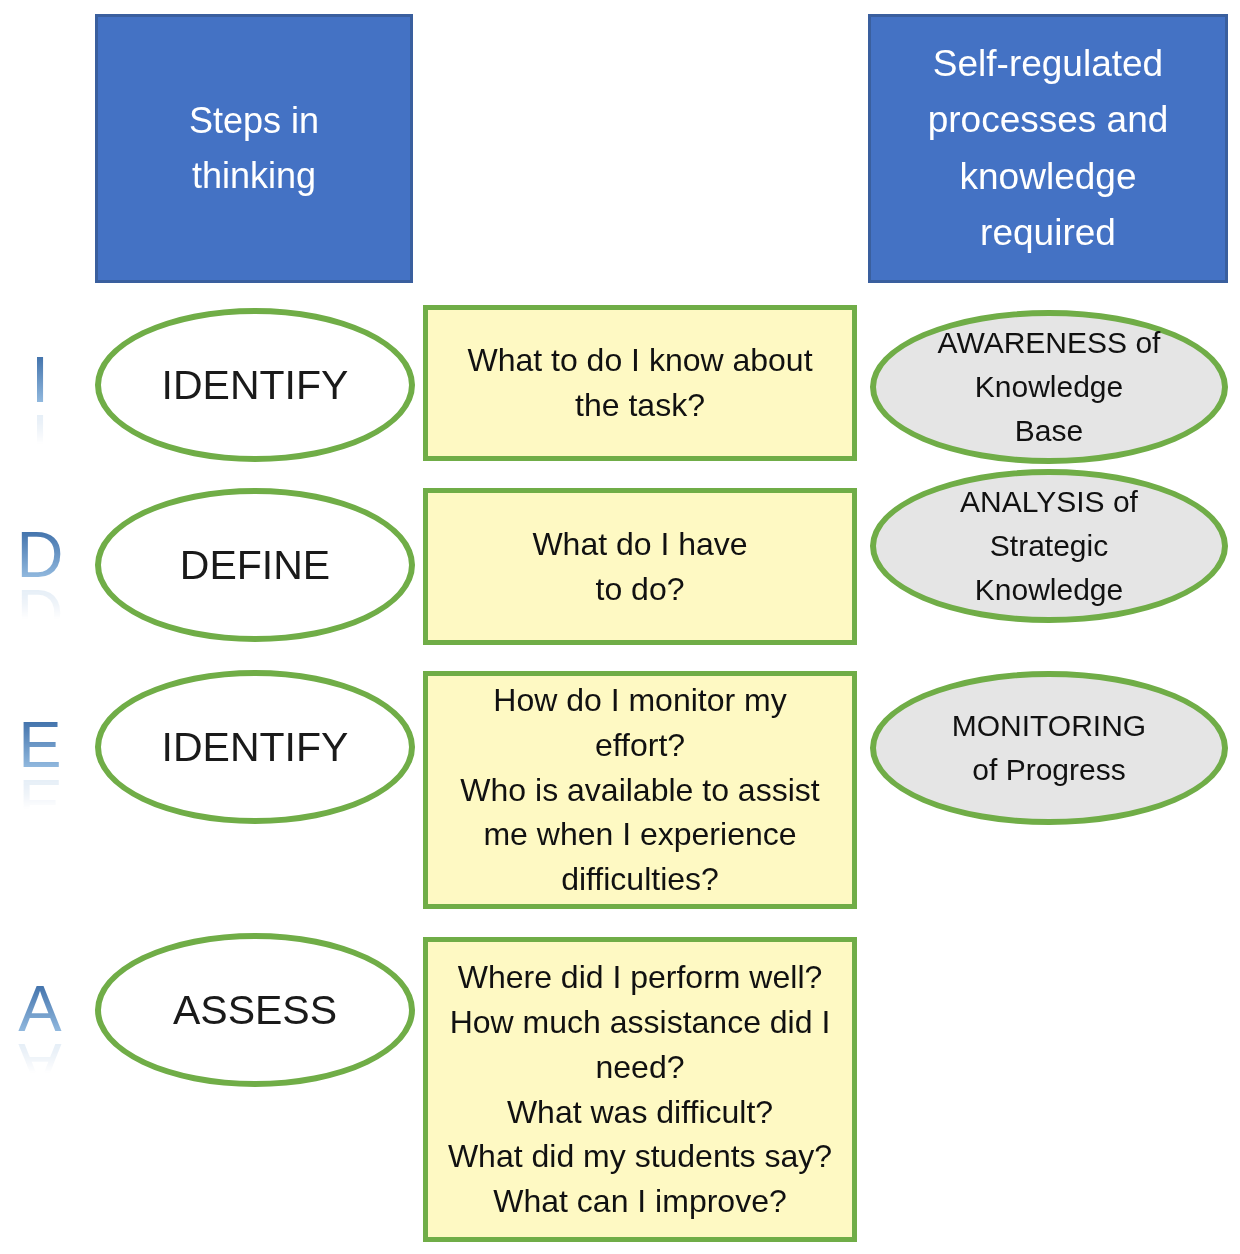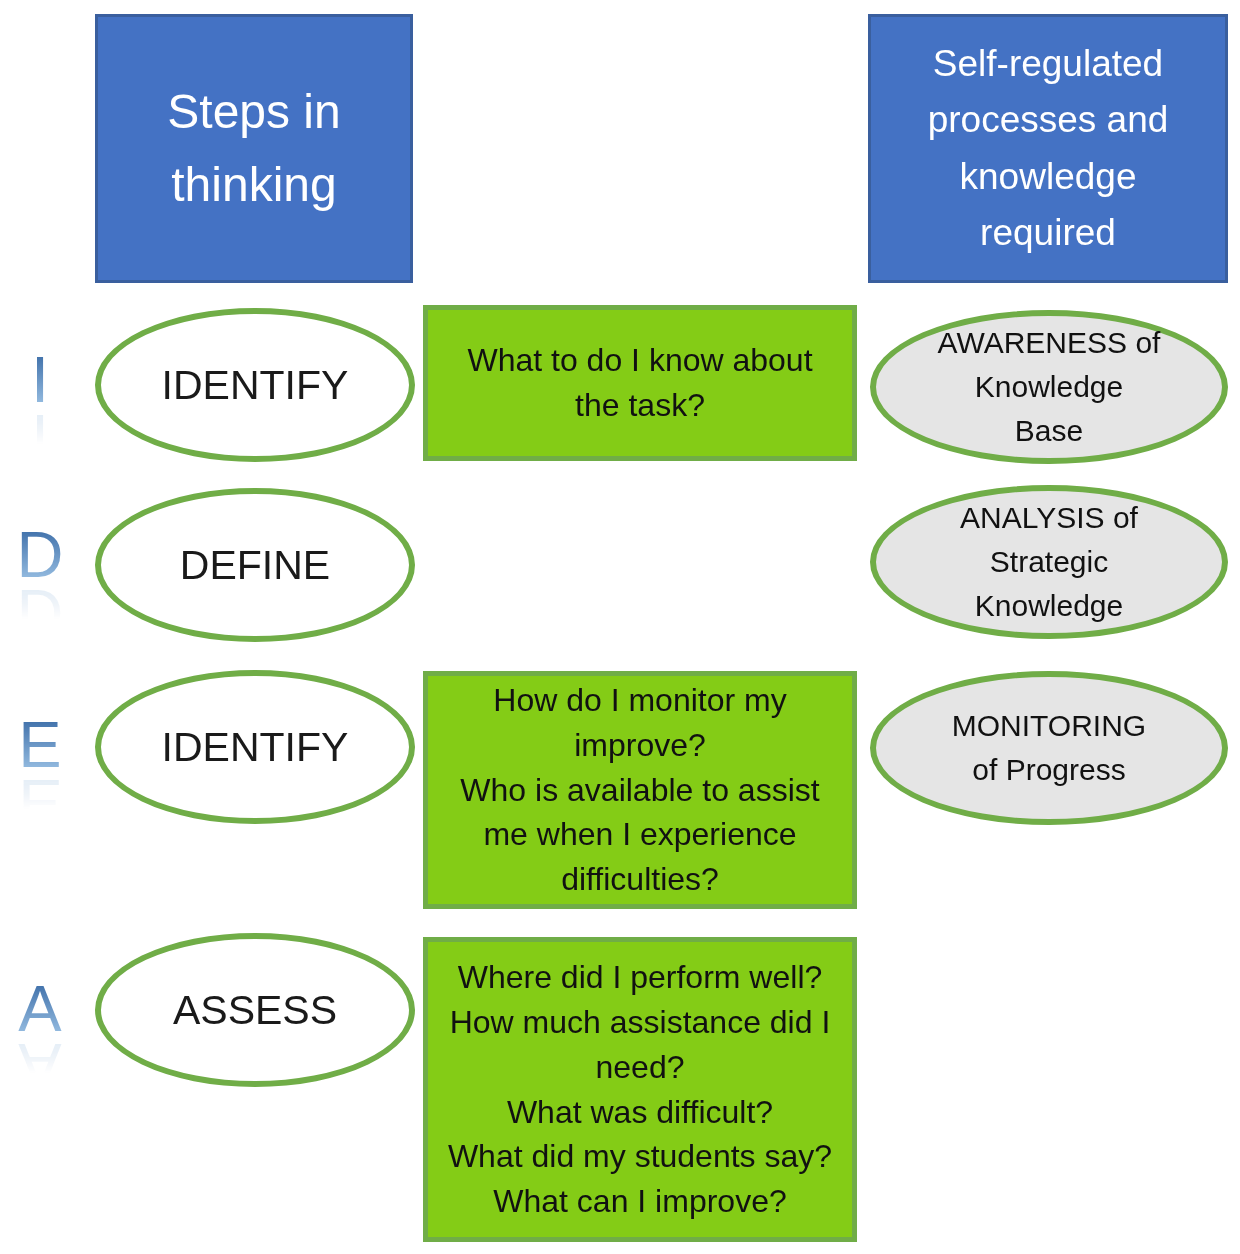--- a/index.html
+++ b/index.html
@@ -14,21 +14,21 @@
 
   
   .hdr {
     position: absolute;
     top: 14px;
     height: 269px;
     background: var(--header-fill, #4472C4);
     border: 3px solid var(--header-border, #3A5F9E);
     box-sizing: border-box;
     color: #ffffff;
-    font-size: 48px;
+    font-size: 36px;
     line-height: 1.52;
     display: flex;
     align-items: center;
     justify-content: center;
     text-align: center;
     white-space: pre-line;
   }
   .hdr.c1 { left: 95px;  width: 318px; }
   .hdr.c2 { left: 424px; width: 433px; }
   .hdr.c3 { left: 868px; width: 360px; font-size: 37px; }
@@ -87,21 +87,21 @@
   .step-oval.r1 { top: 308px; align-items: center; }
   .step-oval.r2 { top: 488px; }
   .step-oval.r3 { top: 670px; }
   .step-oval.r4 { top: 933px; }
 
   
   .inquiry-box {
     position: absolute;
     left: 423px;
     width: 434px;
-    background: #84cc16;
+    background: #fef9c3;
     border: 5px solid var(--shape-border, #70AD47);
     box-sizing: border-box;
     display: flex;
     align-items: center;
     justify-content: center;
     text-align: center;
     font-size: 32px;
     line-height: 1.4;
     white-space: pre-line;
     color: #111111;
@@ -125,21 +125,21 @@
     display: flex;
     align-items: center;
     justify-content: center;
     text-align: center;
     font-size: 30px;
     line-height: 1.47;
     white-space: pre-line;
     color: #111111;
   }
   .process-oval.r1 { top: 310px; }
-  .process-oval.r2 { top: 485px; }
+  .process-oval.r2 { top: 469px; }
   .process-oval.r3 { top: 671px; }
   .process-oval.r4 { top: 932px; }
 </style>
 </head>
 <body>
 
 <div class="canvas">
 
   <div class="hdr c1">Steps in
 thinking</div>
@@ -161,33 +161,35 @@
 Knowledge
 Base</div>
 
   <div class="letter r2">
     <span class="glyph">D</span>
     <span class="refl glyph">D</span>
   </div>
   <div class="step-oval r2">
     <span>DEFINE</span>
   </div>
+  <div class="inquiry-box r2">What do I have
+to do?</div>
   <div class="process-oval r2">ANALYSIS of
 Strategic
 Knowledge</div>
 
   <div class="letter r3">
     <span class="glyph">E</span>
     <span class="refl glyph">E</span>
   </div>
   <div class="step-oval r3">
     <span>IDENTIFY</span>
   </div>
   <div class="inquiry-box r3">How do I monitor my
-improve?
+effort?
 Who is available to assist
 me when I experience
 difficulties?</div>
   <div class="process-oval r3">MONITORING
 of Progress</div>
 
   <div class="letter r4">
     <span class="glyph">A</span>
     <span class="refl glyph">A</span>
   </div>

